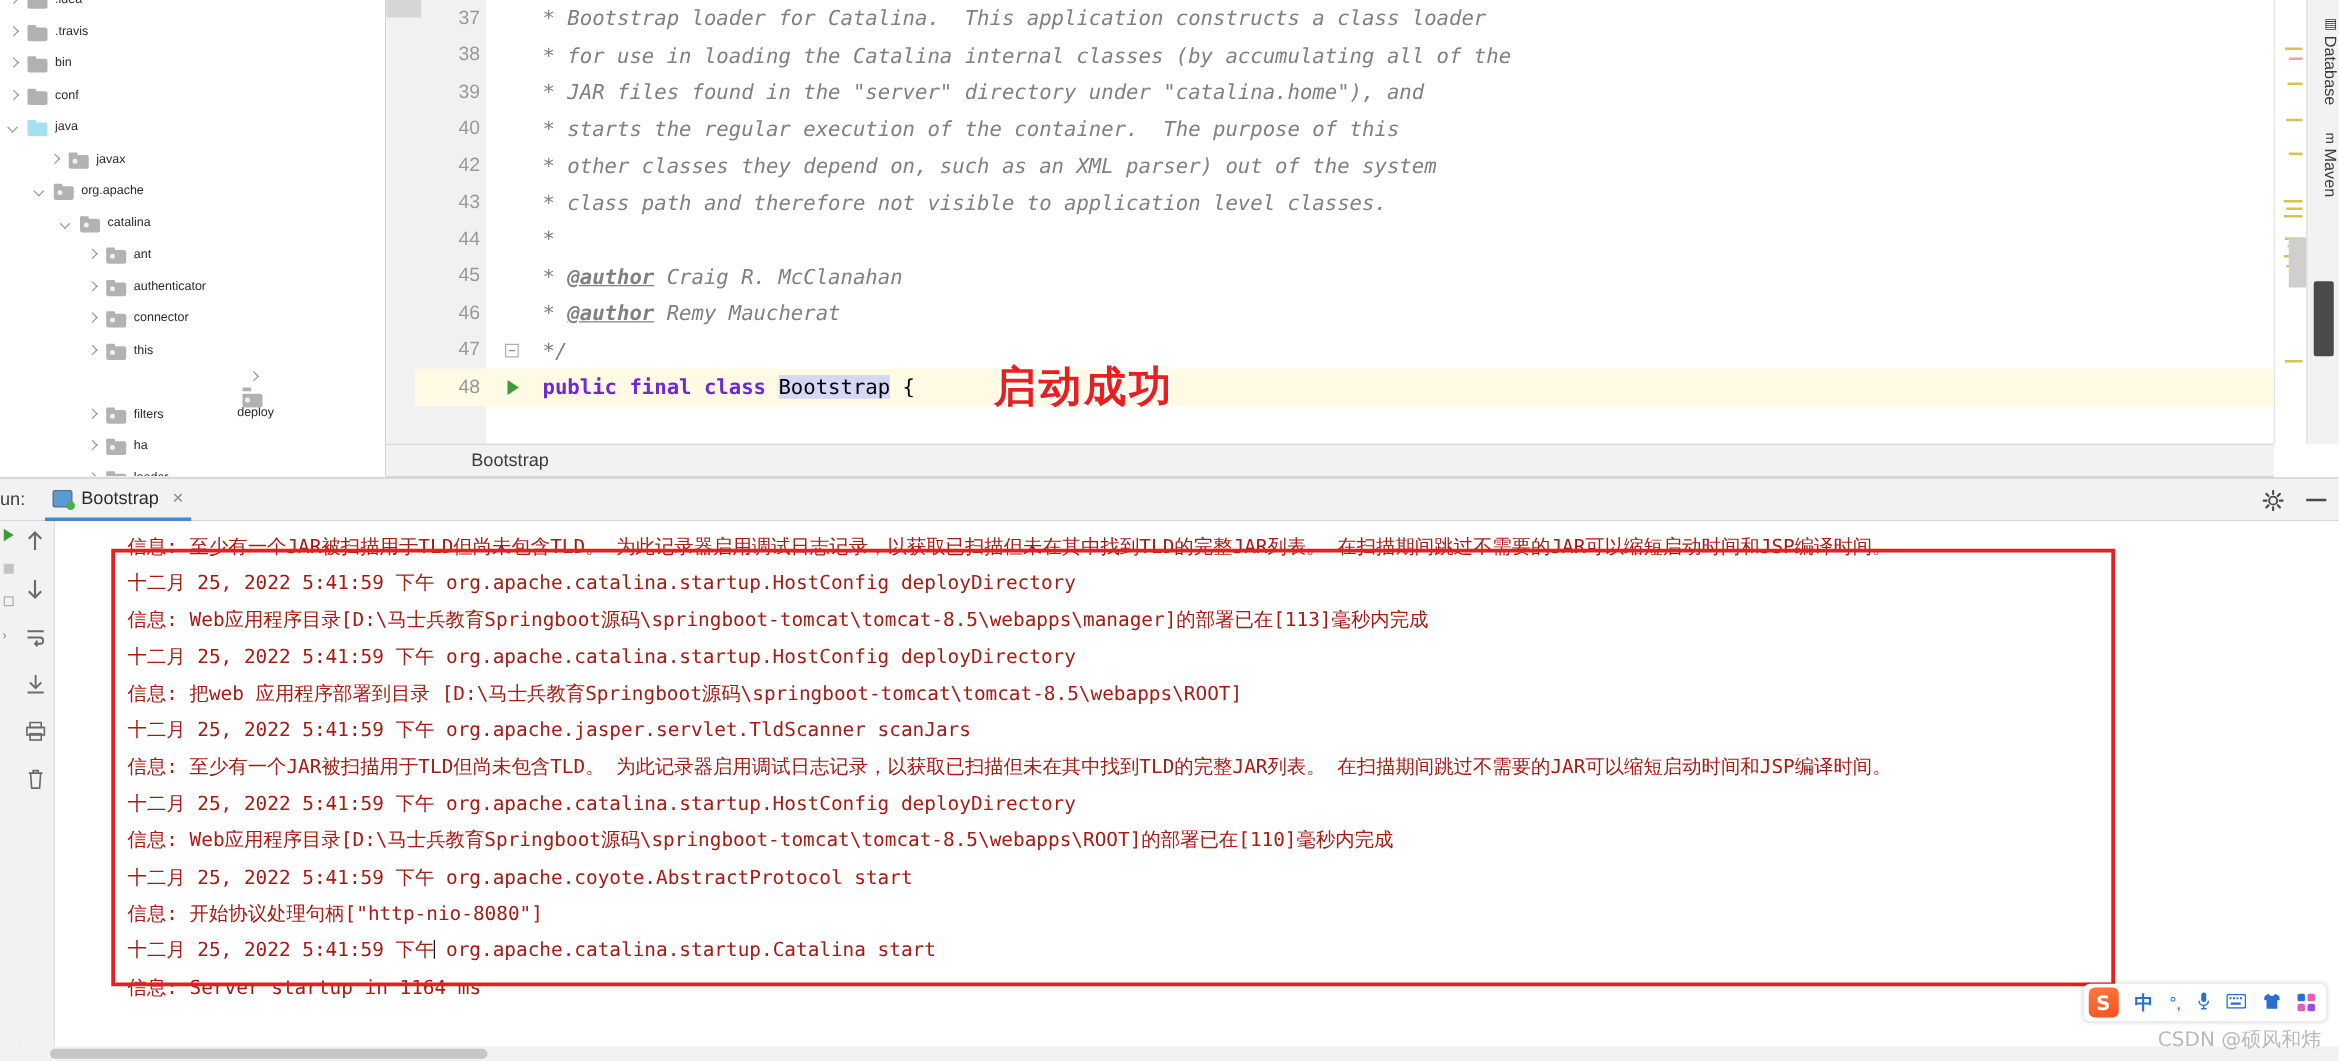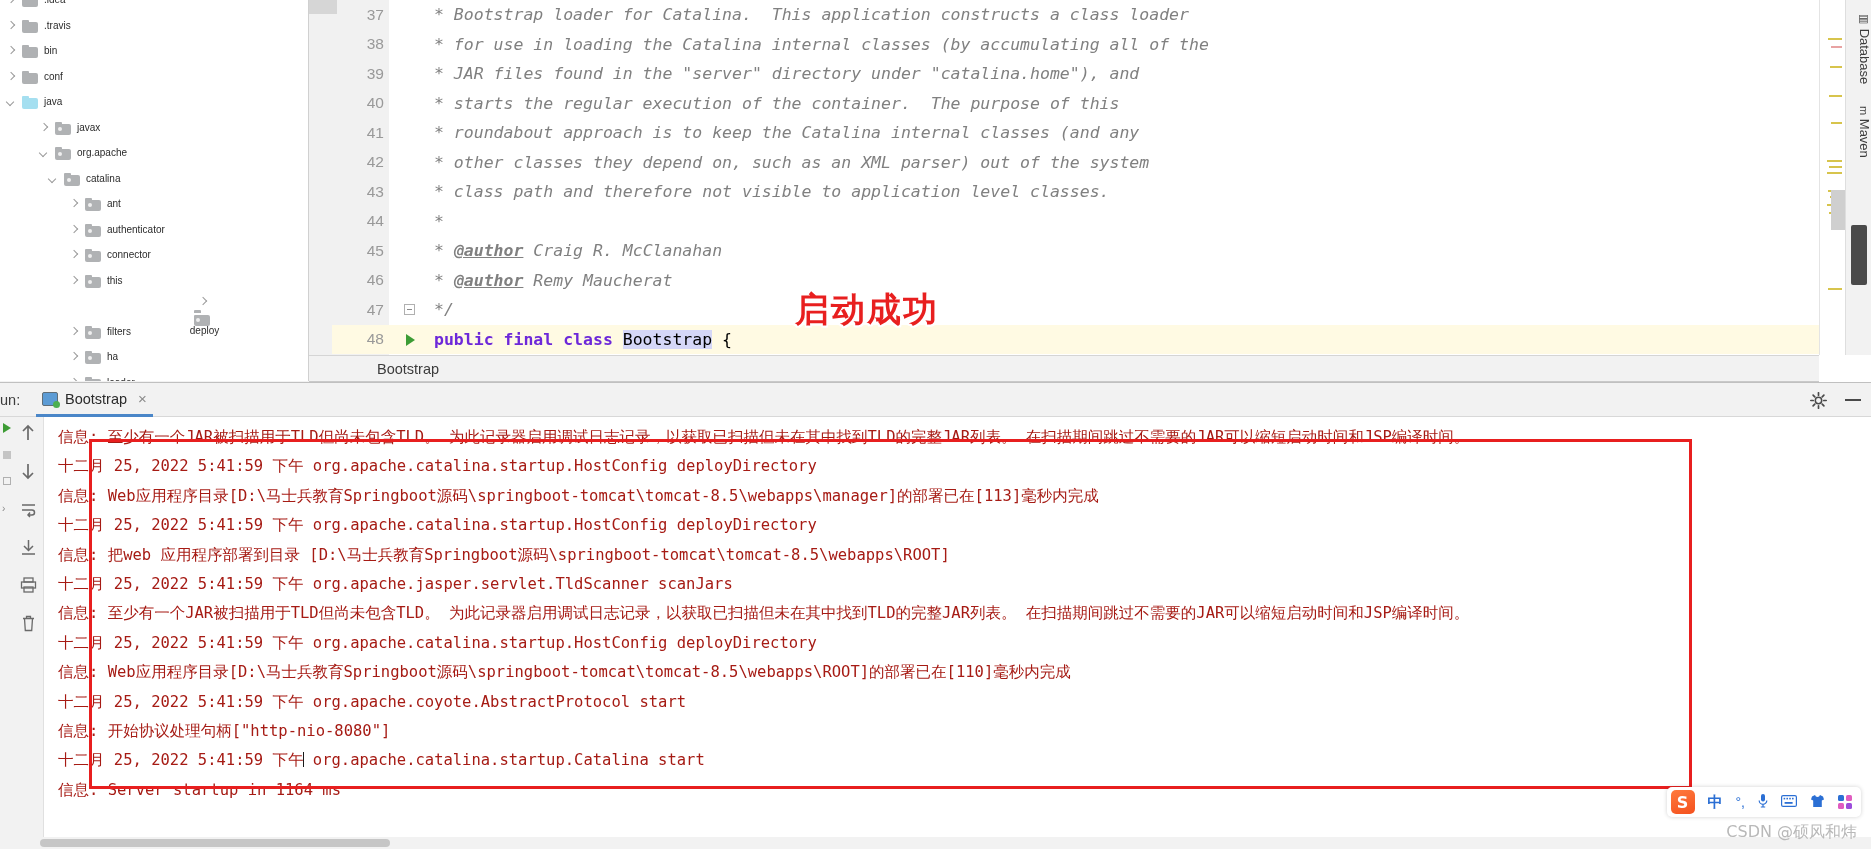--- a/index.html
+++ b/index.html
@@ -351,21 +351,21 @@
     position: absolute;
     left: 6px; top: 0;
     right: 0; bottom: 0;
     font-family: "DejaVu Sans Mono", monospace;
     font-size: 15.5px;
     color: #a61b14;
     line-height: 29.4px;
     padding-top: 6px;
     white-space: nowrap;
   }
-  .console-line { height: 29.4px; padding-left: 8px; }
+  .console-line { height: 29.4px; padding-left: 8px; margin-left: 44px; }
   .cursor-bar {
     display: inline-block;
     width: 1px; height: 15px;
     background: #1a1a1a;
     vertical-align: -2px;
     margin: 0 -1px 0 0;
   }
 
   
   .red-rect {
@@ -517,21 +517,21 @@
         </div>
         <div class="tree-row" style="padding-left: 37px;">
           <span class="arrow right"></span>
           <span class="ficon pkg">
             <span class="tab"></span>
             <span class="body"></span>
             <span class="dot"></span>
           </span>
           <span class="tlabel">javax</span>
         </div>
-        <div class="tree-row" style="padding-left: 37px;">
+        <div class="tree-row" style="padding-left: 25px;">
           <span class="arrow down"></span>
           <span class="ficon pkg">
             <span class="tab"></span>
             <span class="body"></span>
             <span class="dot"></span>
           </span>
           <span class="tlabel">org.apache</span>
         </div>
         <div class="tree-row" style="padding-left: 46px;">
           <span class="arrow down"></span>
@@ -634,25 +634,20 @@
         </div>
         <div class="cline">
           <span class="ln">39</span>
           <span class="foldbox"></span>
           <span class="txt">* JAR files found in the "server" directory under "catalina.home"), and</span>
         </div>
         <div class="cline">
           <span class="ln">40</span>
           <span class="foldbox"></span>
           <span class="txt">* starts the regular execution of the container.  The purpose of this</span>
-        </div>
-        <div class="cline">
-          <span class="ln">41</span>
-          <span class="foldbox"></span>
-          <span class="txt">* roundabout approach is to keep the Catalina internal classes (and any</span>
         </div>
         <div class="cline">
           <span class="ln">42</span>
           <span class="foldbox"></span>
           <span class="txt">* other classes they depend on, such as an XML parser) out of the system</span>
         </div>
         <div class="cline">
           <span class="ln">43</span>
           <span class="foldbox"></span>
           <span class="txt">* class path and therefore not visible to application level classes.</span>

